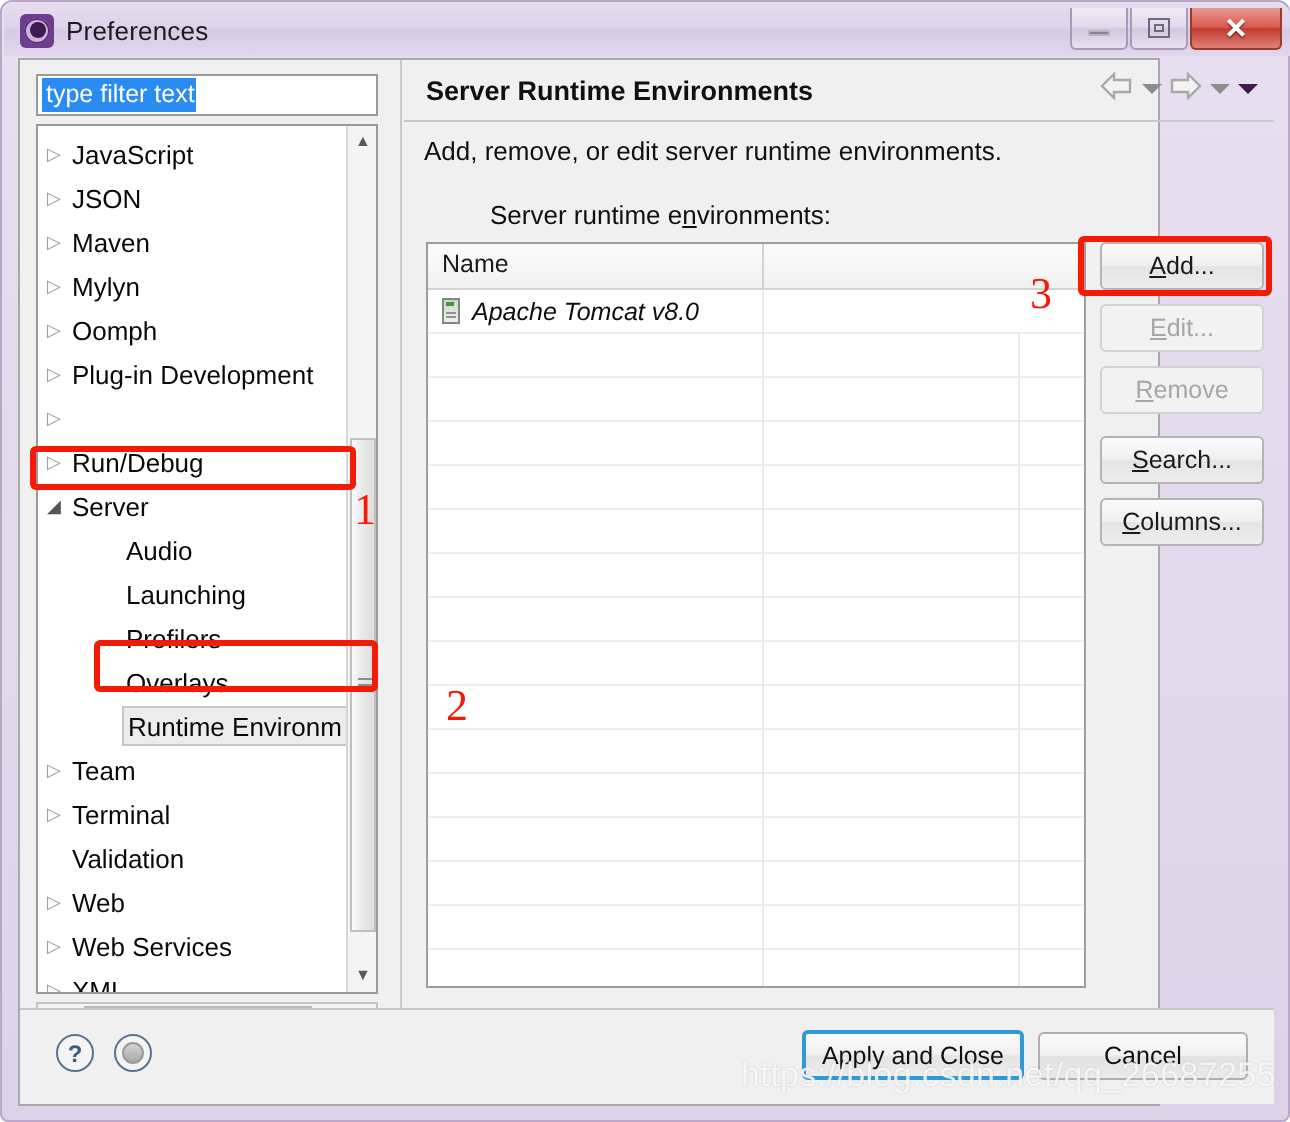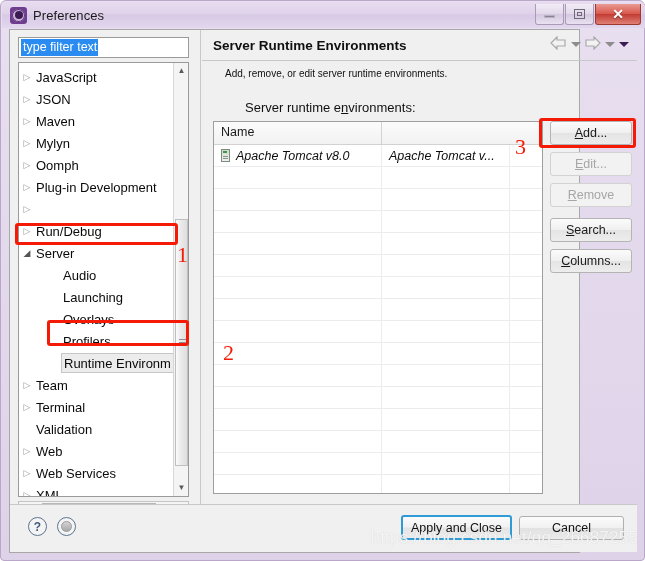--- a/index.html
+++ b/index.html
@@ -378,22 +378,22 @@
   .nav-caret .tri {
     width: 0; height: 0;
     border-left: 5px solid transparent;
     border-right: 5px solid transparent;
     border-top: 5px solid #8d8d8d;
   }
   .nav-caret.dark .tri { border-top-color: #3b1b52; }
 
   #desc-line {
     position: absolute;
-    left: 23px; top: 38px;
-    font-size: 10px;
+    left: 10px; top: 38px;
+    font-size: 13px;
     color: #101010;
   }
   #list-label {
     position: absolute;
     left: 11px; top: 70px;
     font-size: 13px;
     color: #101010;
     margin-left: 32px;
   }
   #list-label u { text-decoration: underline; }
@@ -669,25 +669,25 @@
             <div class="tree-item child">
               <span class="tree-arrow"></span>
               <span class="tree-label">Audio</span>
             </div>
             <div class="tree-item child">
               <span class="tree-arrow"></span>
               <span class="tree-label">Launching</span>
             </div>
             <div class="tree-item child">
               <span class="tree-arrow"></span>
-              <span class="tree-label">Overlays</span>
+              <span class="tree-label">Profilers</span>
             </div>
             <div class="tree-item child">
               <span class="tree-arrow"></span>
-              <span class="tree-label">Profilers</span>
+              <span class="tree-label">Overlays</span>
             </div>
             <div class="tree-item child selected-item">
               <span class="tree-arrow"></span>
               <span class="tree-label">Runtime Environm</span>
             </div>
             <div class="tree-item">
               <span class="tree-arrow">▷</span>
               <span class="tree-label">Team</span>
             </div>
             <div class="tree-item">
@@ -773,21 +773,20 @@
         <div id="table-head">
             <div class="th c0">Name</div>
             <div class="th c2"></div>
           </div>
         <div id="table-body">
             <div class="tr">
               <div class="td c0">
                 <span class="server-icon"></span>
                 <span>Apache Tomcat v8.0</span>
               </div>
-              <div class="td c1">Apache Tomcat v...</div>
               <div class="td c2"></div>
             </div>
             <div class="tr">
               <div class="td c0"></div>
               <div class="td c1"></div>
               <div class="td c2"></div>
             </div>
             <div class="tr">
               <div class="td c0"></div>
               <div class="td c1"></div>

